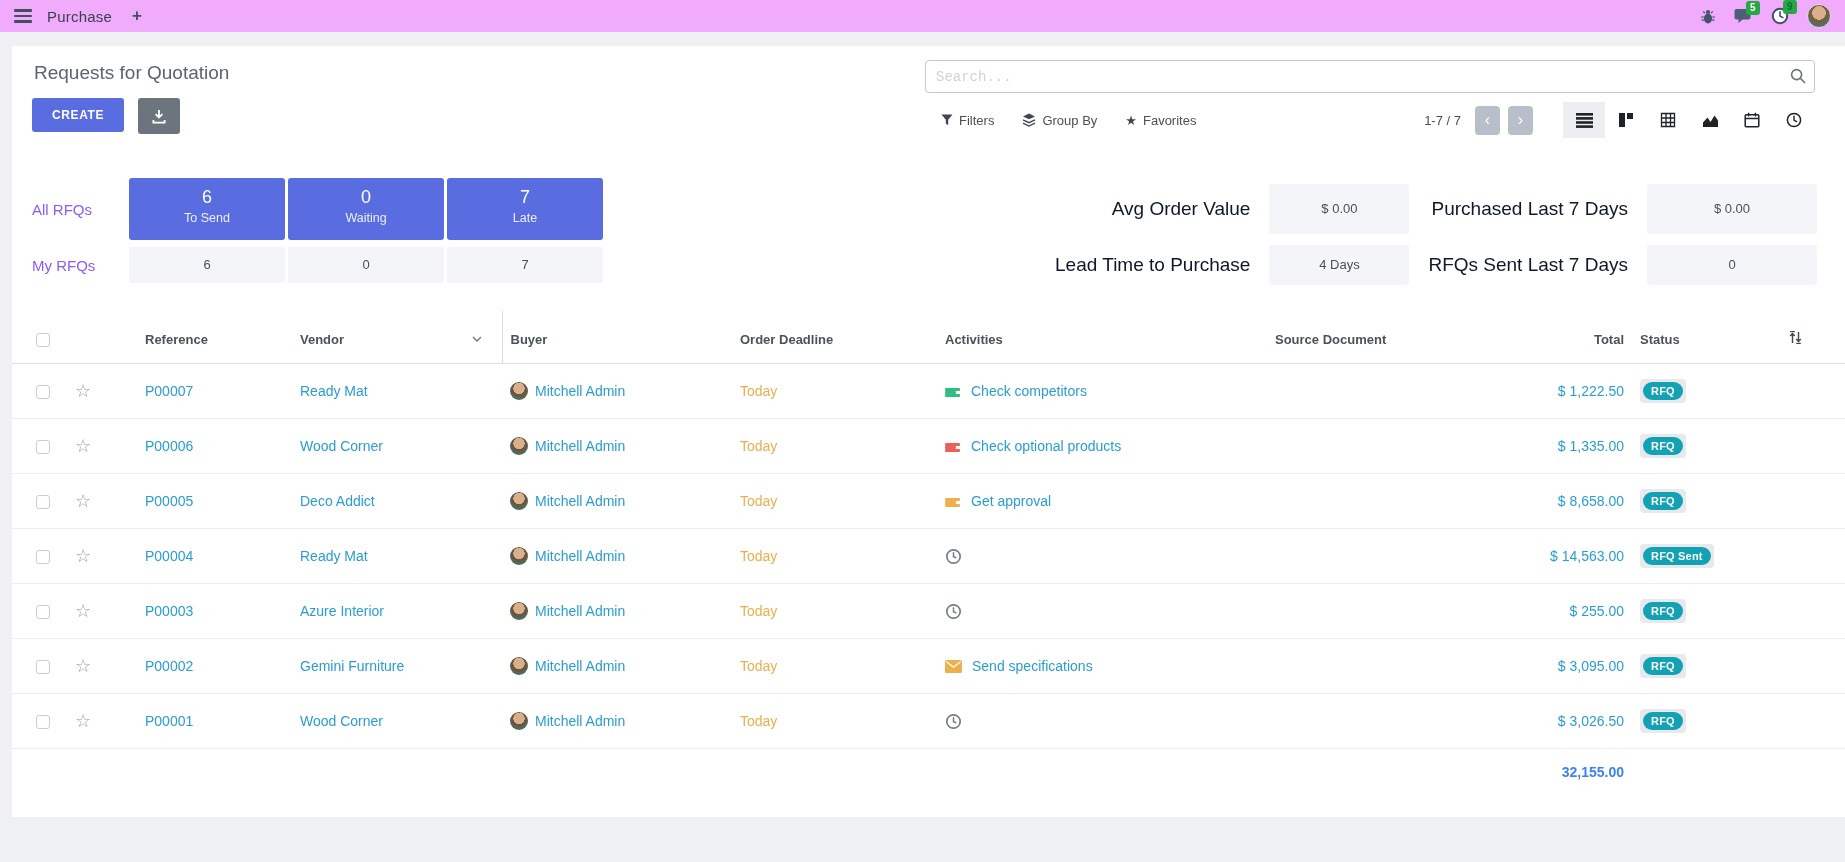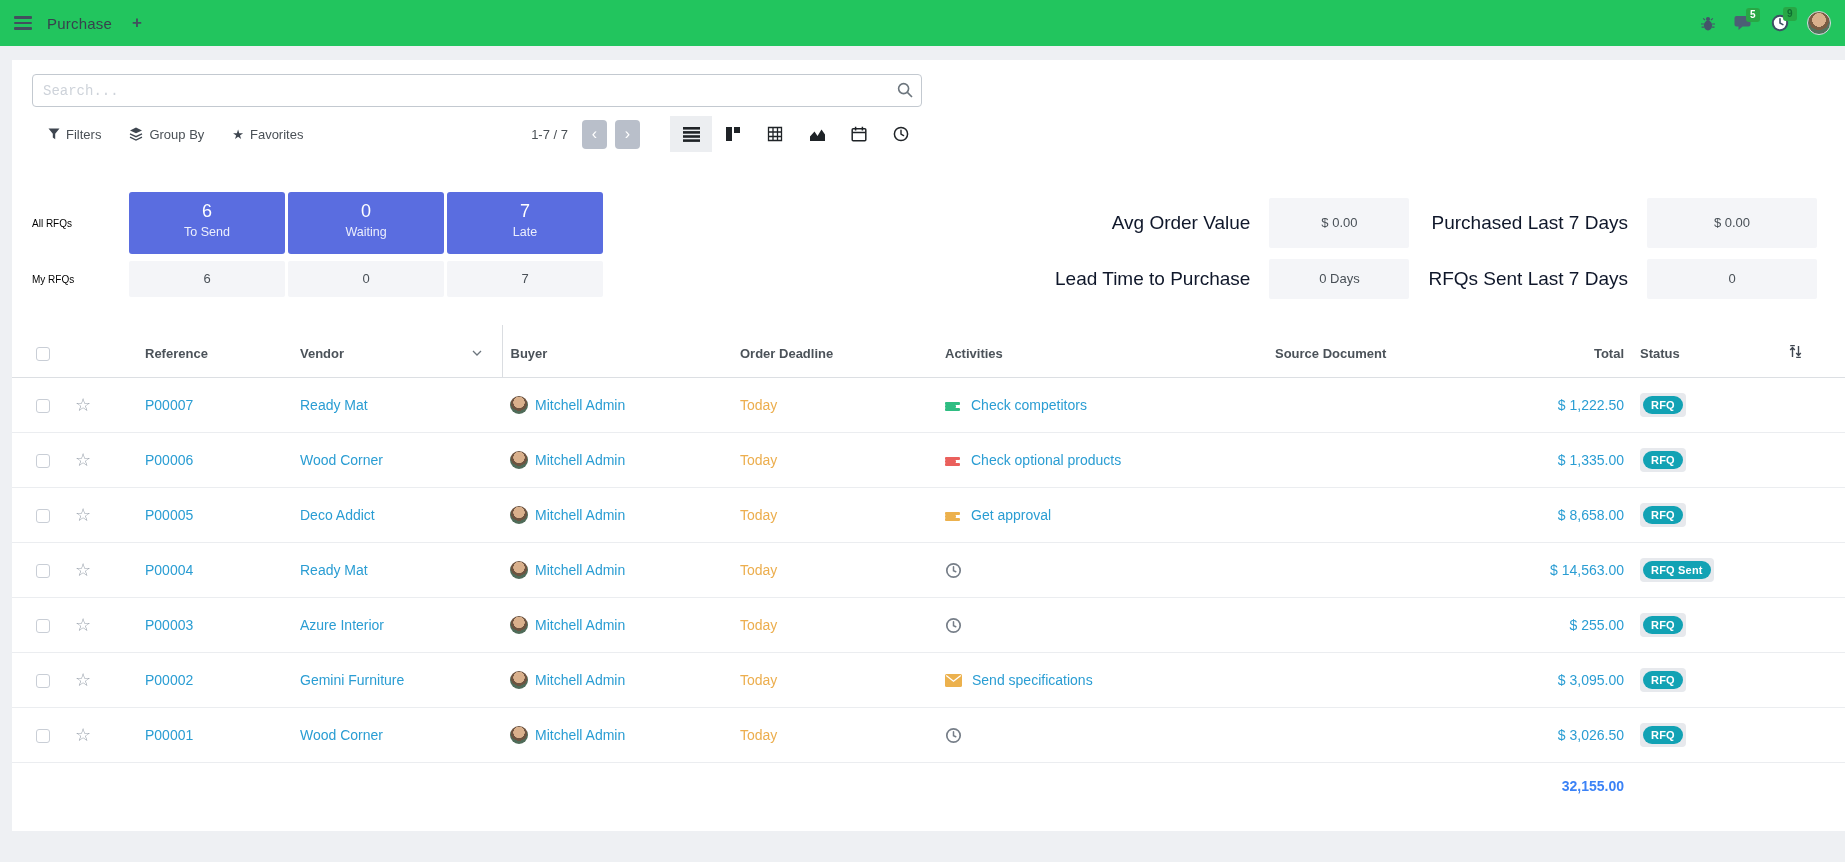--- a/index.html
+++ b/index.html
@@ -5,21 +5,21 @@
   :root{
     --accent:#5a6de0; --link:#2a9dd3; --badge:#12a2b4; --today:#ecae4e;
     --navgreen:#28a745; --txt:#495057; --icon-dark:#3f4650;
   }
   *{box-sizing:border-box}
   body{margin:0;width:1845px;height:862px;background:#eef0f3;overflow:hidden;
        font-family:"Liberation Sans","DejaVu Sans",sans-serif;color:var(--txt);font-size:14px}
   a{text-decoration:none;cursor:pointer}
 
   
-  .navbar{height:46px;background:#22c55e;display:flex;align-items:center;padding:0 14px}
+  .navbar{height:32px;background:#f0abfc;display:flex;align-items:center;padding:0 14px}
   .burger{display:inline-flex;flex-direction:column;gap:3px;cursor:pointer}
   .burger i{width:18px;height:2.5px;background:#42505e;border-radius:1px}
   .app-title{font-size:15px;color:#38414d;margin-left:15px;font-weight:500;letter-spacing:.2px}
   .nav-plus{margin-left:20px;font-size:17px;color:#42505e;cursor:pointer;font-weight:600}
   .nav-right{margin-left:auto;display:flex;align-items:center;gap:18px}
   .nav-ico{position:relative;display:inline-flex;cursor:pointer}
   .nav-badge{position:absolute;top:-7px;left:12px;background:var(--navgreen);color:#fff;
              font-size:10px;line-height:1;padding:2px 4px;border-radius:3px;font-weight:700}
   .nav-badge.dim{color:#0e6e31}
   .avatar{width:24px;height:24px;border-radius:50%;
@@ -55,21 +55,21 @@
           align-items:center;justify-content:center;font-size:16px;cursor:pointer;user-select:none}
   .vswitch{display:flex;margin-left:30px}
   .vs-btn{width:42px;height:36px;display:flex;align-items:center;justify-content:center;cursor:pointer}
   .vs-btn.active{background:#ecee f1}
   .vs-btn.active{background:#eceef1}
 
   
   .dashboard{display:flex;padding:34px 28px 26px 16px}
   .kpi-grid{display:grid;grid-template-columns:98px 156px 156px 156px;column-gap:3px;row-gap:5px;
             grid-template-rows:62px 40px;align-items:center}
-  .kpi-label{font-size:10px;color:#000000;padding-left:4px}
+  .kpi-label{font-size:15px;color:#8b5cf6;padding-left:4px}
   .tile-blue{background:var(--accent);color:#fff;border-radius:3px;text-align:center;height:62px;
              padding-top:9px;cursor:pointer}
   .tile-num{font-size:18px}
   .tile-sub{font-size:12.5px;margin-top:3px;color:#eceffc}
   .tile-gray{background:#f4f5f8;border-radius:2px;text-align:center;height:36px;line-height:36px;
              font-size:13px;color:#495057;cursor:pointer}
   .stats-grid{margin-left:auto;display:grid;grid-template-columns:auto 140px auto 170px;
               grid-template-rows:62px 40px;column-gap:19px;row-gap:5px;align-items:center}
   .stat-label{font-size:19px;color:#0f172a;text-align:right}
   .stat-value{background:#f4f5f8;text-align:center;font-size:13px;color:#495057;border-radius:2px}
@@ -141,20 +141,30 @@
         </svg>
       <span class="nav-badge dim">9</span>
     </span>
     <span class="avatar"></span>
   </div>
 </header>
 
 <div class="content">
 
   <div class="cpanel">
+    <div class="cp-left">
+      <h1 class="cp-title">Requests for Quotation</h1>
+      <button class="btn-create">CREATE</button>
+      <button class="btn-export">
+        <svg width="14" height="15" viewBox="0 0 14 15">
+            <path d="M7 1v7.2M3.6 5.2 7 8.6l3.4-3.4" stroke="#fff" stroke-width="1.8" fill="none"></path>
+            <path d="M1.4 11v2.6h11.2V11" stroke="#fff" stroke-width="1.8" fill="none"></path>
+          </svg>
+      </button>
+    </div>
     <div class="cp-right">
       <div class="searchbox">
         <input placeholder="Search..." style="">
         <span class="mag">
           <svg width="16" height="16" viewBox="0 0 16 16">
               <circle cx="6.6" cy="6.6" r="5" fill="none" stroke="#6c757d" stroke-width="1.6"></circle>
               <path d="M10.4 10.4 15 15" stroke="#6c757d" stroke-width="1.6"></path>
             </svg>
         </span>
       </div>
@@ -244,21 +254,21 @@
       <div class="tile-gray">6</div>
       <div class="tile-gray">0</div>
       <div class="tile-gray">7</div>
     </div>
     <div class="stats-grid">
       <div class="stat-label">Avg Order Value</div>
       <div class="stat-value tall">$ 0.00</div>
       <div class="stat-label">Purchased Last 7 Days</div>
       <div class="stat-value tall">$ 0.00</div>
       <div class="stat-label">Lead Time to Purchase</div>
-      <div class="stat-value short">0 Days</div>
+      <div class="stat-value short">4 Days</div>
       <div class="stat-label">RFQs Sent Last 7 Days</div>
       <div class="stat-value short">0</div>
     </div>
   </div>
 
   <table>
     <colgroup>
       <col style="width:55px">
         <col style="width:50px">
         <col style="width:175px">

